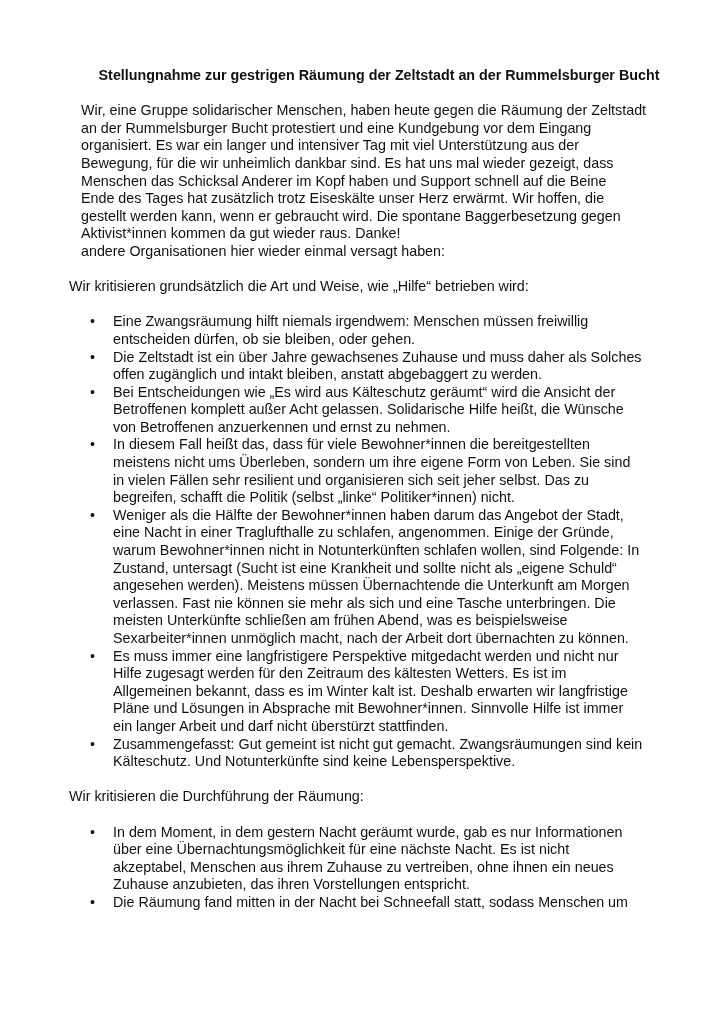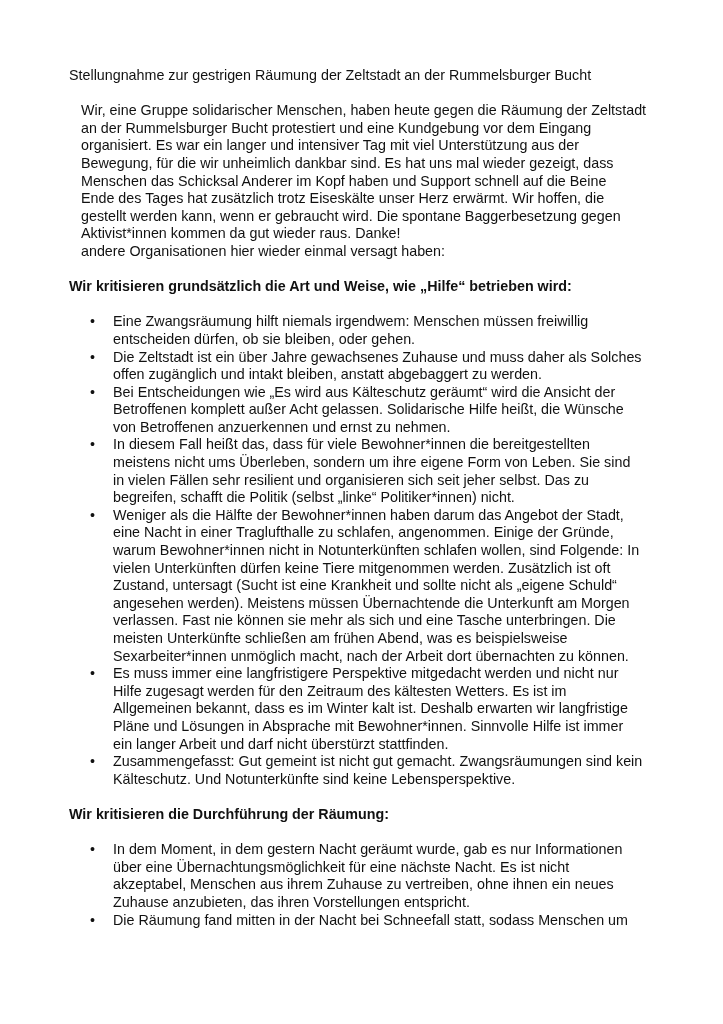--- a/index.html
+++ b/index.html
@@ -1,23 +1,23 @@
 <!DOCTYPE html>
 <html><head>
 <meta charset="utf-8">
 <style>
   html, body { margin: 0; padding: 0; background: #ffffff; }
   body { width: 723px; height: 1024px; overflow: hidden; position: relative; }
   .page {
     position: absolute; left: 69px; top: 67px; width: 620px;
     font-family: "Liberation Sans", sans-serif; font-size: 14.3px; line-height: 17.6px; color: #111;
   }
-  .title { font-weight: normal; margin: 0 0 17.6px 0; font-size: 14.3px; }
+  .title { font-weight: bold; margin: 0 0 17.6px 0; font-size: 14.3px; text-align: center; }
   .para { margin: 12px; }
-  .heading { font-weight: bold; margin: 17.6px 0 17.6px 0; }
+  .heading { font-weight: normal; margin: 17.6px 0 17.6px 0; }
   ul { list-style: none; margin: 0; padding: 0; }
   li { position: relative; padding-left: 44px; margin: 0; }
   li .bullet { position: absolute; left: 21px; top: 0; }
 </style>
 </head>
 <body>
 
 <div class="page">
   <div class="title">Stellungnahme zur gestrigen Räumung der Zeltstadt an der Rummelsburger Bucht</div>
   <div class="para" id="intro">
@@ -55,21 +55,20 @@
           <div>In diesem Fall heißt das, dass für viele Bewohner*innen die bereitgestellten</div>
           <div>meistens nicht ums Überleben, sondern um ihre eigene Form von Leben. Sie sind</div>
           <div>in vielen Fällen sehr resilient und organisieren sich seit jeher selbst. Das zu</div>
           <div>begreifen, schafft die Politik (selbst „linke“ Politiker*innen) nicht.</div>
         </li>
         <li>
           <span class="bullet">•</span>
           <div>Weniger als die Hälfte der Bewohner*innen haben darum das Angebot der Stadt,</div>
           <div>eine Nacht in einer Traglufthalle zu schlafen, angenommen. Einige der Gründe,</div>
           <div>warum Bewohner*innen nicht in Notunterkünften schlafen wollen, sind Folgende: In</div>
-          <div>vielen Unterkünften dürfen keine Tiere mitgenommen werden. Zusätzlich ist oft</div>
           <div>Zustand, untersagt (Sucht ist eine Krankheit und sollte nicht als „eigene Schuld“</div>
           <div>angesehen werden). Meistens müssen Übernachtende die Unterkunft am Morgen</div>
           <div>verlassen. Fast nie können sie mehr als sich und eine Tasche unterbringen. Die</div>
           <div>meisten Unterkünfte schließen am frühen Abend, was es beispielsweise</div>
           <div>Sexarbeiter*innen unmöglich macht, nach der Arbeit dort übernachten zu können.</div>
         </li>
         <li>
           <span class="bullet">•</span>
           <div>Es muss immer eine langfristigere Perspektive mitgedacht werden und nicht nur</div>
           <div>Hilfe zugesagt werden für den Zeitraum des kältesten Wetters. Es ist im</div>

